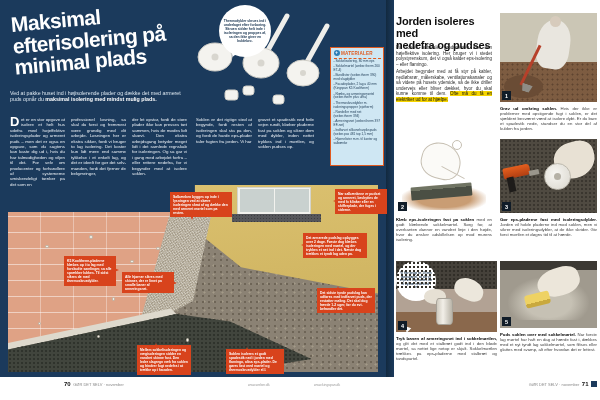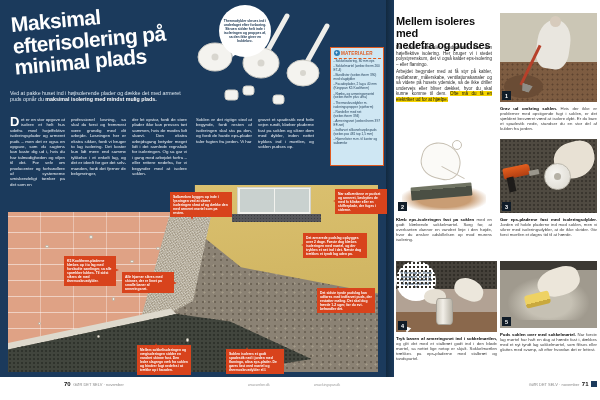--- a/index.html
+++ b/index.html
@@ -256,21 +256,21 @@
   <div class="co t-up" style="left:226px;top:349px;width:52px;">Soklen isoleres et godt spadestik ned i jorden med flamingo, altså eps-plader. De gøres fast med mørtel og thermoskruedybler el.l.</div>
 
   <div class="footer-l">
     <span class="pageno">70</span>
     <span>GØR DET SELV · november</span>
   </div>
   <div class="credit" style="left:248px;">www.weber.dk</div>
   <div class="credit" style="left:314px;">www.kingspan.dk</div>
 
   <div class="r-headline">
-    <div>Mellem isoleres med</div>
+    <div>Jorden isoleres med</div>
     <div>nedefra og pudses</div>
   </div>
 
   <div class="r-intro">
     <p>På soklen anbefaler producenten ikke den højeffektive isolering. Her bruger vi i stedet polystyrenskum, det vi også kalder eps-isolering – eller flamingo.</p>
     <p><span>Arbejdet begynder med at få styr på kabler, nedløbsrør, målerskabe, ventilationskanaler og så videre på husets yderside, så de ikke driller undervejs eller bliver dækket, hvor du skal kunne komme til dem. </span><span class="hilite">Ofte må du få en elektriker ud for at hjælpe.</span></p>
   </div>
 
   <div class="step-photo s1" style="left:500px;top:13px;width:97px;height:89px;">
     <div class="abs s1soil-speck"></div>

